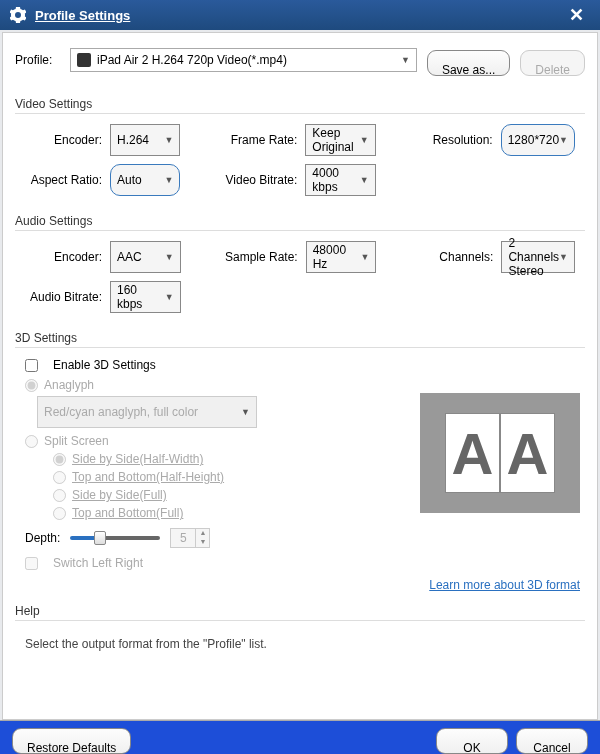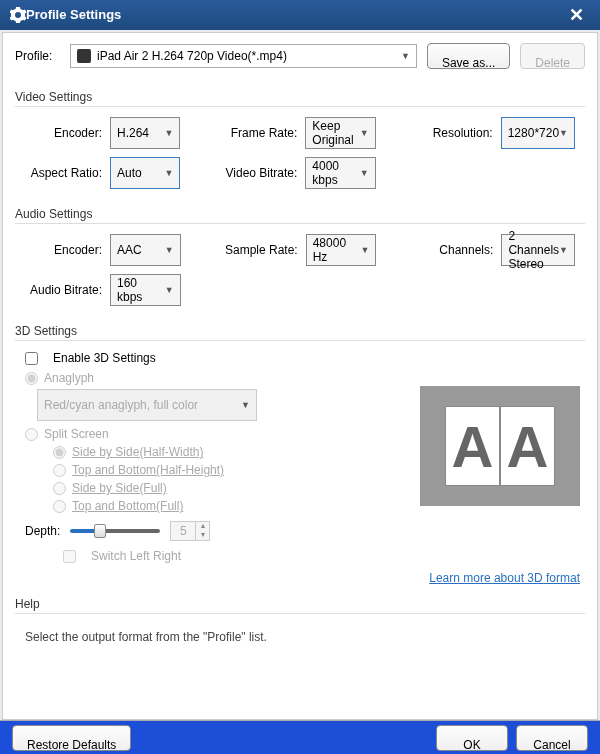--- a/index.html
+++ b/index.html
@@ -7,55 +7,55 @@
     
     .titlebar {
       background: linear-gradient(to bottom, #2a5a9b, #1e4a7e);
       height: 30px;
       display: flex;
       align-items: center;
       justify-content: space-between;
       color: white;
       padding: 0 10px;
     }
-    .titlebar-left { display: flex; align-items: flex-start; gap: 0; }
+    .titlebar-left { display: flex; align-items: flex-end; gap: 9px; text-decoration: underline; }
     .titlebar-title { font-weight: bold; font-size: 13px; }
     .titlebar .gear { width: 16px; height: 16px; display: inline-block; }
     .close-x { cursor: pointer; font-size: 18px; font-weight: bold; padding: 0 6px; }
     
     .content { background: white; margin: 2px; padding: 10px 12px; height: 688px; border: 1px solid #ccc; overflow: hidden; }
     
     .profile-row { display: flex; align-items: center; gap: 10px; margin-bottom: 15px; }
     .profile-row .label { width: 45px; }
     .profile-select {
       flex: 1; height: 24px; border: 1px solid #aaa; background: white;
       display: flex; align-items: center; padding: 0 6px; justify-content: space-between; gap: 6px;
     }
     .profile-select .txt { flex: 1; display: flex; align-items: flex-start; gap: 6px; }
     .ipad-icon { width: 14px; height: 14px; background: #333; border-radius: 2px; display: inline-block; }
     .btn {
       height: 24px; padding: 12px 14px; border: 1px solid #888; background: linear-gradient(#fdfdfd,#f0f0f0);
-      cursor: pointer; border-radius: 4px;
+      cursor: pointer; border-radius: 9px; margin-top: 7px;
     }
     .btn:disabled { color: #aaa; border-color: #ccc; background: #f5f5f5; cursor: default; }
     
     .fieldset { border: none; margin-bottom: 12px; padding-top: 6px; position: relative; }
     .fieldset-title {
       color: #333; position: relative; margin-bottom: 10px; padding-bottom: 2px;
       border-bottom: 1px solid #ddd; font-size: 12px;
     }
     
     .grid2 { display: grid; grid-template-columns: 1fr 1fr 1fr; column-gap: 40px; row-gap: 8px; padding: 0 10px; }
     .field { display: flex; align-items: center; }
     .field-label { width: 85px; text-align: right; padding-right: 8px; }
     .dropdown {
       flex: 1; height: 32px; border: 1px solid #888; background: #f5f5f5;
       display: flex; align-items: center; justify-content: space-between; padding: 0 6px; cursor: pointer;
     }
-    .dropdown.highlight { border-color: #3a7abd; }
+    .dropdown.highlight { border-color: #3a7abd; border-radius: 10px; }
     .chev { font-size: 9px; color: #555; }
     
     .threed-body { padding: 0 10px; position: relative; }
     .checkbox-row { display: flex; align-items: center; gap: 15px; margin-bottom: 6px; }
     .checkbox-row input[type="checkbox"] { width: 13px; height: 13px; }
     .radio-row { display: flex; align-items: center; gap: 6px; margin-bottom: 4px; color: #aaa; }
     .radio-row input { accent-color: #888; }
     .radio-indent { margin-left: 28px; text-decoration: underline; }
     .dropdown.disabled { background: #f0f0f0; color: #aaa; border-color: #ccc; width: 220px; margin-left: 12px; margin-bottom: 6px; }
     
@@ -240,21 +240,21 @@
           <div class="slider-thumb"></div>
         </div>
         <div class="spinner">
           <span class="val">5</span>
           <span class="arrows">
               <span>▲</span>
               <span>▼</span>
             </span>
         </div>
       </div>
-      <div class="checkbox-row" style="margin-top:8px;margin-left:38px;">
+      <div class="checkbox-row" style="margin-top:8px;">
         <input type="checkbox" disabled="" style="">
         <span style="color:#aaa;">Switch Left Right</span>
       </div>
 
       <div class="aa-preview">
         <div class="aa-box">A</div>
         <div class="aa-box">A</div>
       </div>
       <a class="link3d">Learn more about 3D format</a>
     </div>

